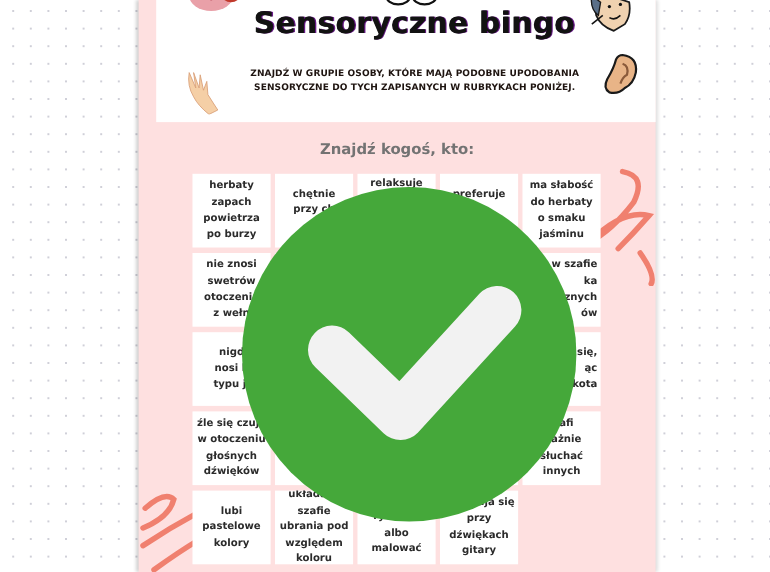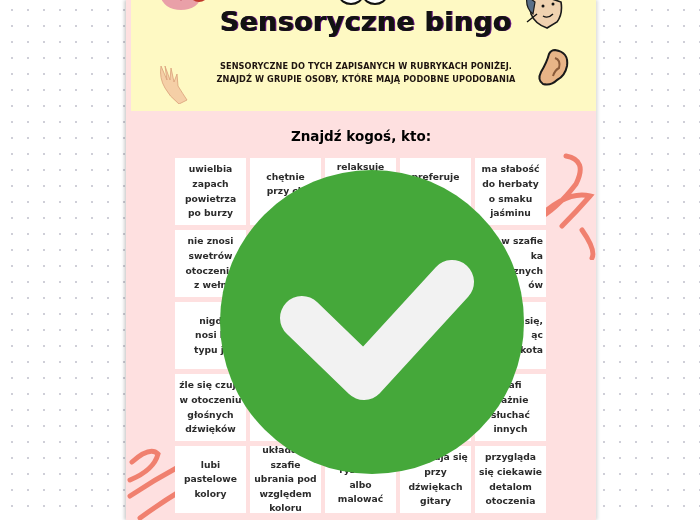--- a/index.html
+++ b/index.html
@@ -11,22 +11,22 @@
       background-position: 4px 2px;
       font-family: "DejaVu Sans", sans-serif;
     }
     .page {
       position: absolute; left: 126px; top: 0; width: 470px; height: 520px;
       background: #fee0e0;
       box-shadow: -2px 0 3px rgba(0,0,0,0.18), 2px 0 3px rgba(0,0,0,0.12);
       overflow: hidden;
     }
     .header {
-      position: absolute; left: 5px; top: 0; width: 470px; height: 111px;
-      background: #fef9c3;
+      position: absolute; left: 16px; top: 0; width: 470px; height: 111px;
+      background: #ffffff;
     }
     .title {
       position: absolute; left: 0; right: 0; top: 6px; text-align: center;
       font-family: "DejaVu Sans", sans-serif; font-weight: bold;
       font-size: 27px; color: #121212; letter-spacing: 0.3px;
       text-shadow: 1px 0 0 #6a1a8a, -0.5px 0 0 #1a1a1a;
     }
     .intro {
       position: absolute; left: 60px; right: 60px; top: 60px; text-align: center;
       font-family: "DejaVu Sans", sans-serif; font-weight: bold;
@@ -34,21 +34,21 @@
       letter-spacing: 0.1px;
     }
     .intro div { white-space: nowrap; }
     .eyes {
       position: absolute; left: 208px; top: -8px; width: 48px; height: 14px;
     }
     .deco { position: absolute; }
     .subtitle {
       position: absolute; left: 0; right: 0; top: 128px; text-align: center;
       font-family: "DejaVu Sans", sans-serif; font-weight: bold;
-      font-size: 13.5px; color: #000000;
+      font-size: 13.5px; color: #737373;
     }
     .squiggle { position: absolute; }
     .grid {
       position: absolute; left: 49px; top: 158px;
       display: grid; grid-template-columns: repeat(5, 71px);
       grid-template-rows: repeat(5, 67px);
       column-gap: 4px; row-gap: 5px;
     }
     .cell {
       background: #ffffff;
@@ -88,40 +88,40 @@
       <path d="M4 2 Q2 14 10 20 L12 8 Z" fill="#5a6f88" stroke="#1a1a1a" stroke-width="1.2"></path>
       <circle cx="20" cy="12" r="1.5" fill="#111"></circle>
         <circle cx="30" cy="10" r="1.5" fill="#111"></circle>
       <path d="M20 22 Q25 25 30 20" fill="none" stroke="#111" stroke-width="1.4"></path>
       <line x1="4" y1="28" x2="14" y2="20" stroke="#111" stroke-width="1.4"></line>
     </svg>
     <svg class="deco" style="left:22px;top:62px" width="40" height="42" viewBox="0 0 40 42">
       <path d="M8 4 L14 18 L12 4 L17 18 L18 6 L21 20 L24 12 L25 24 Q30 32 34 38 L26 42 Q16 34 12 26 Q6 16 8 4 Z" fill="#f5cfa6" stroke="#d9a07a" stroke-width="0.8"></path>
     </svg>
     <div class="intro">
+      <div>Znajdź w grupie osoby, które mają podobne upodobania</div>
       <div>sensoryczne do tych zapisanych w rubrykach poniżej.</div>
-      <div>Znajdź w grupie osoby, które mają podobne upodobania</div>
     </div>
     <svg class="deco" style="left:404px;top:48px" width="36" height="40" viewBox="0 0 36 40">
       <path d="M20 2 Q34 4 32 18 Q30 28 22 32 Q16 38 8 36 Q2 32 6 24 Q12 14 14 6 Q16 2 20 2 Z" fill="#e8b487" stroke="#1a1a1a" stroke-width="2"></path>
       <path d="M20 10 Q26 12 24 20 Q20 22 18 28" fill="none" stroke="#8a5a3a" stroke-width="2"></path>
     </svg>
   </div>
 
   <svg class="squiggle" style="left:400px;top:150px" width="70" height="110" viewBox="0 0 70 110">
     <path d="M40 6 Q62 10 50 34 Q30 60 10 70 M10 70 Q40 40 64 46 Q50 62 36 76 M56 80 Q70 100 66 108" fill="none" stroke="#f0806f" stroke-width="5" stroke-linecap="round"></path>
   </svg>
   <svg class="squiggle" style="left:0px;top:440px" width="60" height="80" viewBox="0 0 60 80">
     <path d="M6 22 Q24 6 32 14 Q28 30 4 40 M4 56 Q28 40 54 26 M14 78 Q36 62 56 50" fill="none" stroke="#f0806f" stroke-width="5" stroke-linecap="round"></path>
   </svg>
 
   <div class="subtitle">Znajdź kogoś, kto:</div>
 
   <div class="grid">
-    <div class="cell">uwielbia
+    <div class="cell">herbaty
 zapach
 powietrza
 po burzy</div>
     <div class="cell">chętnie
 przy ch
 po</div>
     <div class="cell" style="align-items:flex-start;">relaksuje się</div>
     <div class="cell" style="align-items:flex-start;padding-top:12px;">preferuje
 nia</div>
     <div class="cell">ma słabość
@@ -171,24 +171,20 @@
 ubrania pod
 względem
 koloru</div>
     <div class="cell" style="align-items:flex-end;padding-bottom:6px;">rysować
 albo
 malować</div>
     <div class="cell">uspokaja się
 przy
 dźwiękach
 gitary</div>
-    <div class="cell">przygląda
-się ciekawie
-detalom
-otoczenia</div>
   </div>
 </div>
 
 <div class="check">
   <svg width="304" height="304" viewBox="0 0 304 304">
     <polyline points="82,148 144,208 232,112" fill="none" stroke="#f2f2f2" stroke-width="44" stroke-linecap="round" stroke-linejoin="round"></polyline>
   </svg>
 </div>
 
 </body></html>

